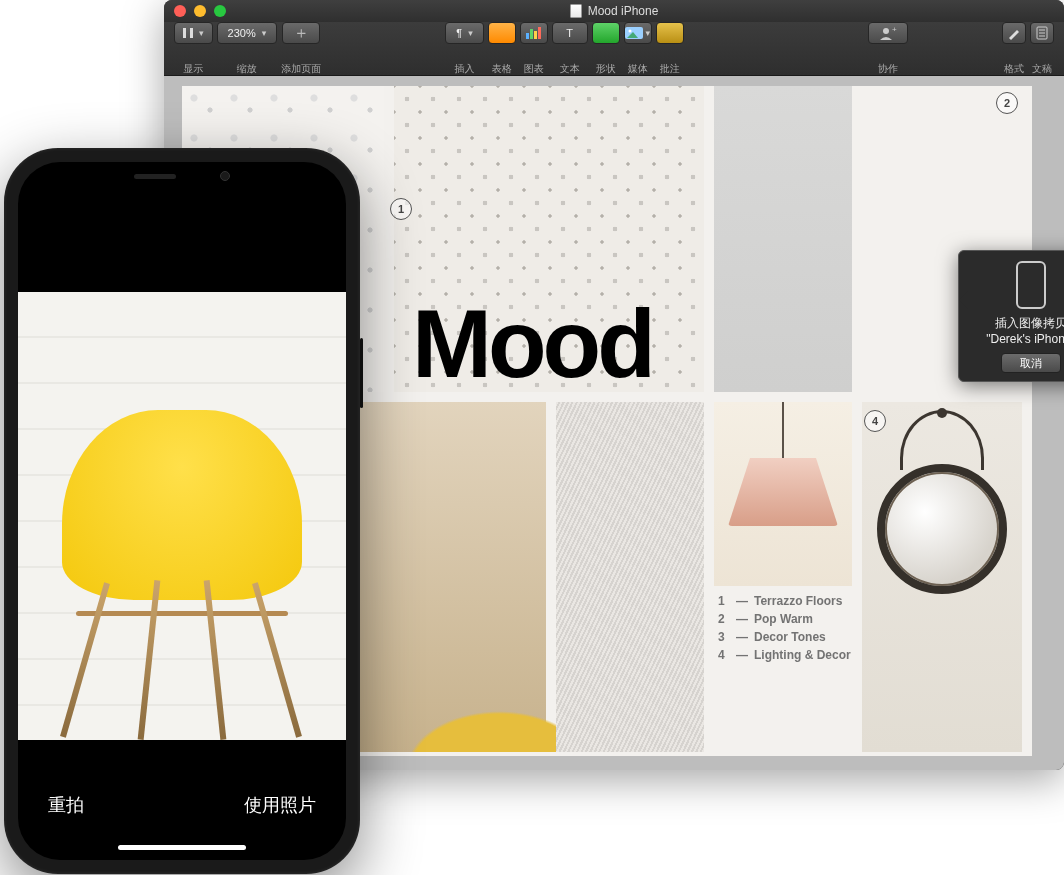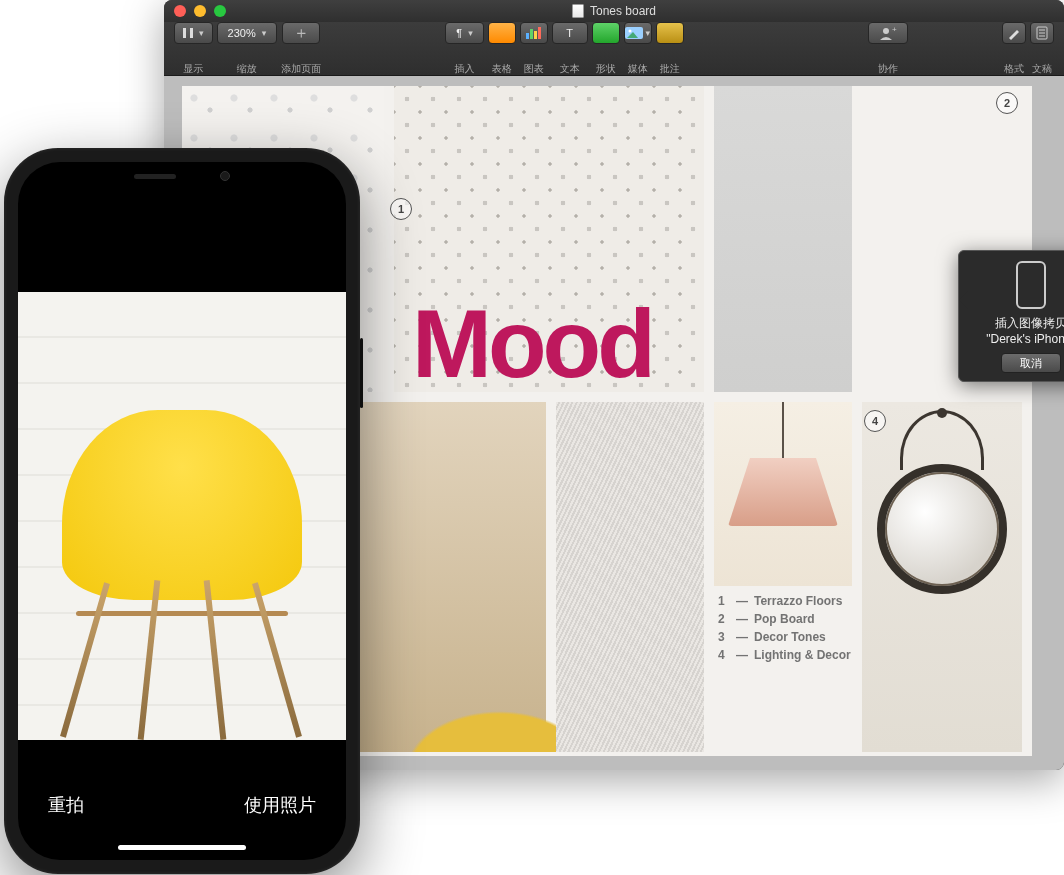--- a/index.html
+++ b/index.html
@@ -145,21 +145,21 @@
 .badge{position:absolute;width:22px;height:22px;border:1.5px solid #555;border-radius:50%;
   display:flex;align-items:center;justify-content:center;font-size:11px;background:rgba(255,255,255,.6);
   font-weight:bold;color:#444;}
 .b1{top:112px;left:208px;}
 .b2{top:6px; right:14px;}
 .b4{top:324px; left:682px;}
 
 .headline{
   position:absolute; left:230px; top:214px;
   font-size:96px; font-weight:900; letter-spacing:-4px; line-height:.92;
-  color:#be185d;
+  color:#000000;
 }
 
 .legend{
   position:absolute; left:536px; top:508px;
   font-size:12px; font-weight:700; color:#737373;
 }
 .legend div{ margin-bottom:4px;}
 .legend .num{ display:inline-block; width:12px;}
 .legend .dash{ margin:0 6px;}
 
@@ -241,21 +241,21 @@
 
 <div class="mac-window">
   <div class="titlebar">
     <div class="trafficlights">
       <div class="tl red"></div>
       <div class="tl yellow"></div>
       <div class="tl green"></div>
     </div>
     <div class="titlebar-title">
       <span class="doc-icon"></span>
-      <span>Tones board</span>
+      <span>Mood iPhone</span>
     </div>
   </div>
 
   <div class="toolbar">
     <div class="tgroup">
       <div class="btnrow">
         <div class="tbtn tbext">
           <span class="bar"></span>
             <span class="bar"></span>
             <span class="chev">▾</span>
@@ -408,21 +408,21 @@
       <div class="badge b1">1</div>
       <div class="badge b2">2</div>
       <div class="badge b4">4</div>
 
       <div class="headline">
         <div>Mood</div>
       </div>
 
       <div class="legend">
         <div><span class="num">1</span><span class="dash">—</span><span>Terrazzo Floors</span></div>
-        <div><span class="num">2</span><span class="dash">—</span><span>Pop Board</span></div>
+        <div><span class="num">2</span><span class="dash">—</span><span>Pop Warm</span></div>
         <div><span class="num">3</span><span class="dash">—</span><span>Decor Tones</span></div>
         <div><span class="num">4</span><span class="dash">—</span><span>Lighting &amp; Decor</span></div>
       </div>
     </div>
 
     <div class="callout">
       <div class="phone-outline"></div>
       <div class="txt">插入图像拷贝</div>
       <div class="txt">"Derek's iPhone"</div>
       <button>取消</button>

